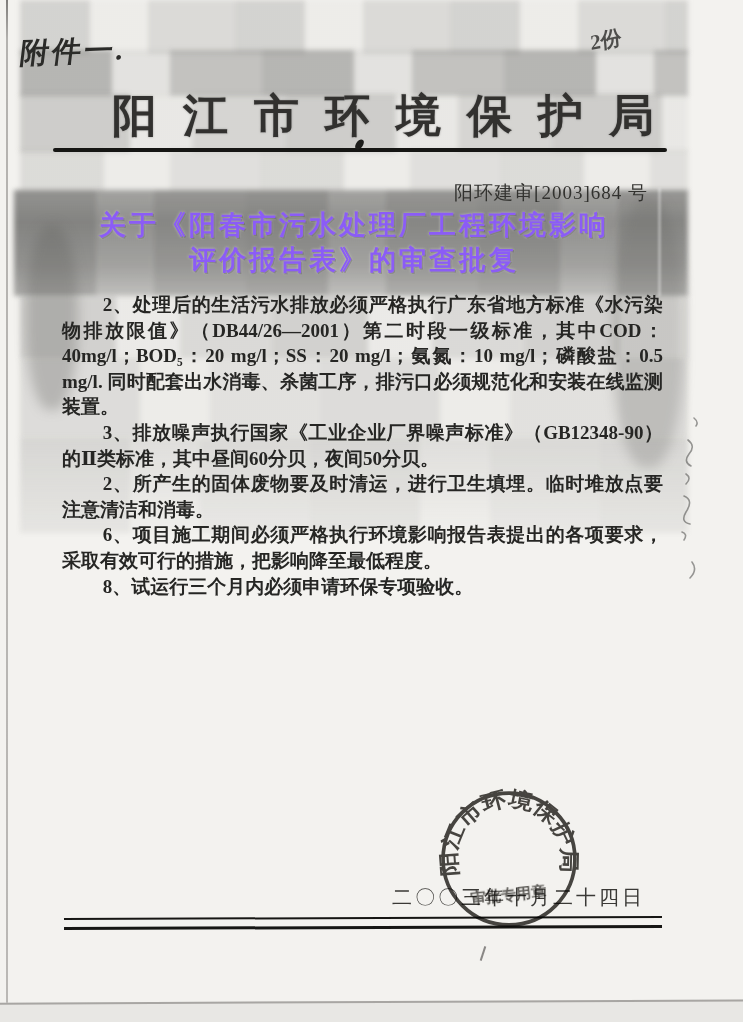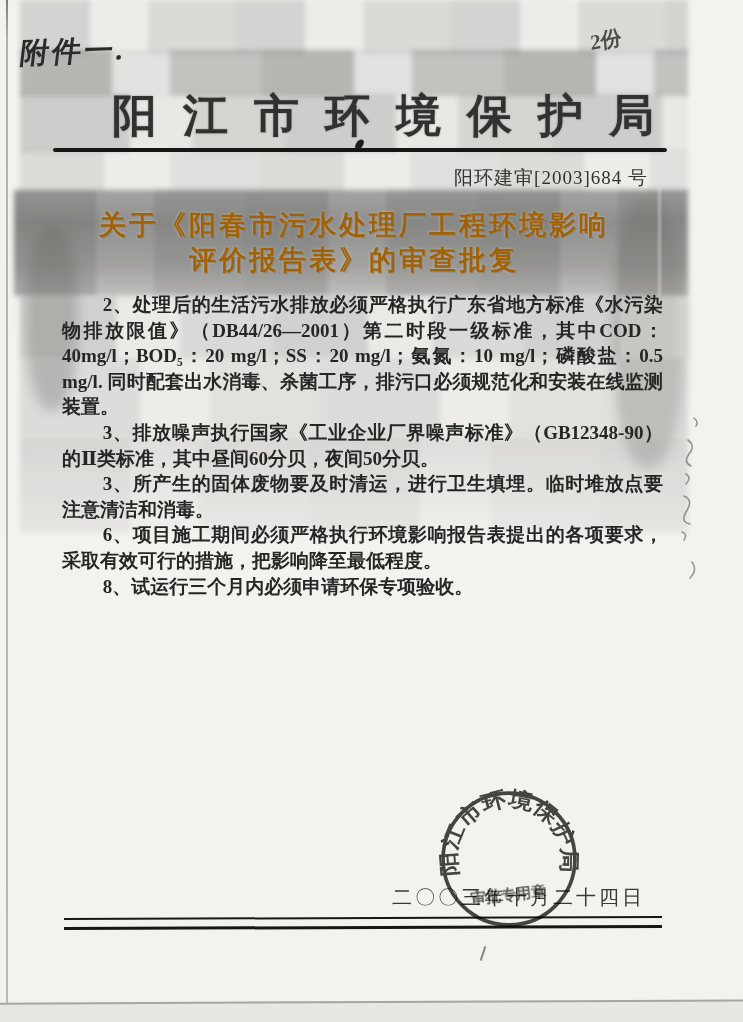--- a/index.html
+++ b/index.html
@@ -30,23 +30,23 @@
   .edge-bottom{position:absolute;left:-4px;top:1001px;width:760px;height:22px;background:#e8e7e4;border-top:2px solid #a8a6a3;transform:rotate(-0.25deg);z-index:2;}
   
   .hand{position:absolute;color:#2b2b29;font-weight:700;z-index:3;}
   .hand-attach{left:20px;top:32px;font-size:29px;letter-spacing:3px;transform:rotate(-2deg) skewX(-9deg);}
   .hand-copies{left:590px;top:26px;font-size:21px;transform:rotate(-11deg) skewX(-6deg);opacity:.8;}
   .agency{position:absolute;left:58px;top:86px;width:632px;text-align:center;padding-left:22px;
     font-size:45px;font-weight:700;letter-spacing:26px;white-space:nowrap;color:#32312f;
     text-shadow:0 0 2px rgba(84,84,82,.55);z-index:3;}
   .title-rule{position:absolute;left:53px;top:148px;width:614px;height:4px;background:#161614;z-index:3;border-radius:2px;}
   .ink-speck{position:absolute;left:356px;top:139px;width:7px;height:11px;background:#1d1d1b;border-radius:60% 40%;transform:rotate(24deg);z-index:3;}
-  .doc-number{position:absolute;left:330px;top:165px;width:318px;text-align:right;font-size:19px;letter-spacing:1px;color:#32322f;z-index:3;}
+  .doc-number{position:absolute;left:330px;top:180px;width:318px;text-align:right;font-size:19px;letter-spacing:1px;color:#32322f;z-index:3;}
   .subject{position:absolute;left:20px;top:208px;width:668px;text-align:center;z-index:3;
-    font-size:27px;font-weight:700;letter-spacing:3px;line-height:35px;color:#a16207;
+    font-size:27px;font-weight:700;letter-spacing:3px;line-height:35px;color:#8b5cf6;
     text-shadow:0 0 3px rgba(235,235,233,.55),1px 1px 0 rgba(60,60,58,.35);}
   .body-text{position:absolute;left:62px;top:292px;width:601px;z-index:3;
     font-size:19px;line-height:25.6px;color:#262624;font-weight:600;text-align:justify;}
   .body-text p{margin:0;text-indent:2.15em;}
   .date-line{position:absolute;left:392px;top:884px;font-size:20px;letter-spacing:3px;color:#3a3936;z-index:3;white-space:nowrap;}
   .footer-rule{position:absolute;left:64px;top:917px;width:598px;height:7px;border-top:2.5px solid #161614;border-bottom:3px solid #161614;transform:rotate(-0.2deg);z-index:3;}
   .seal{position:absolute;left:438px;top:788px;width:142px;height:142px;z-index:4;opacity:.9;filter:blur(0.4px);mix-blend-mode:multiply;}
   .seal-inner{filter:blur(0.7px);opacity:.85;}
   .scribble{position:absolute;left:668px;top:412px;width:44px;height:180px;z-index:3;opacity:.55;}
   .ink-mark{position:absolute;left:482px;top:946px;width:2px;height:15px;background:#8a8886;transform:rotate(18deg);z-index:3;}
@@ -80,21 +80,21 @@
   <div class="doc-number">阳环建审[2003]684 号</div>
 
   <div class="subject">
     <div>关于《阳春市污水处理厂工程环境影响</div>
     <div>评价报告表》的审查批复</div>
   </div>
 
   <div class="body-text">
     <p>2、处理后的生活污水排放必须严格执行广东省地方标准《水污染物排放限值》（DB44/26—2001）第二时段一级标准，其中COD：40mg/l；BOD₅：20 mg/l；SS：20 mg/l；氨氮：10 mg/l；磷酸盐：0.5 mg/l. 同时配套出水消毒、杀菌工序，排污口必须规范化和安装在线监测装置。</p>
     <p>3、排放噪声执行国家《工业企业厂界噪声标准》（GB12348-90）的Ⅱ类标准，其中昼间60分贝，夜间50分贝。</p>
-    <p>3、所产生的固体废物要及时清运，进行卫生填埋。临时堆放点要注意清洁和消毒。</p>
+    <p>2、所产生的固体废物要及时清运，进行卫生填埋。临时堆放点要注意清洁和消毒。</p>
     <p>6、项目施工期间必须严格执行环境影响报告表提出的各项要求，采取有效可行的措施，把影响降至最低程度。</p>
     <p>8、试运行三个月内必须申请环保专项验收。</p>
   </div>
 
   <div class="date-line">二〇〇三年十月二十四日</div>
 
   <svg class="seal" viewBox="0 0 140 140" aria-hidden="true">
     <defs>
       <path id="sealArc" d="M 21.1 87.8 A 52 52 0 1 1 118.9 87.8" fill="none"></path>
     </defs>

